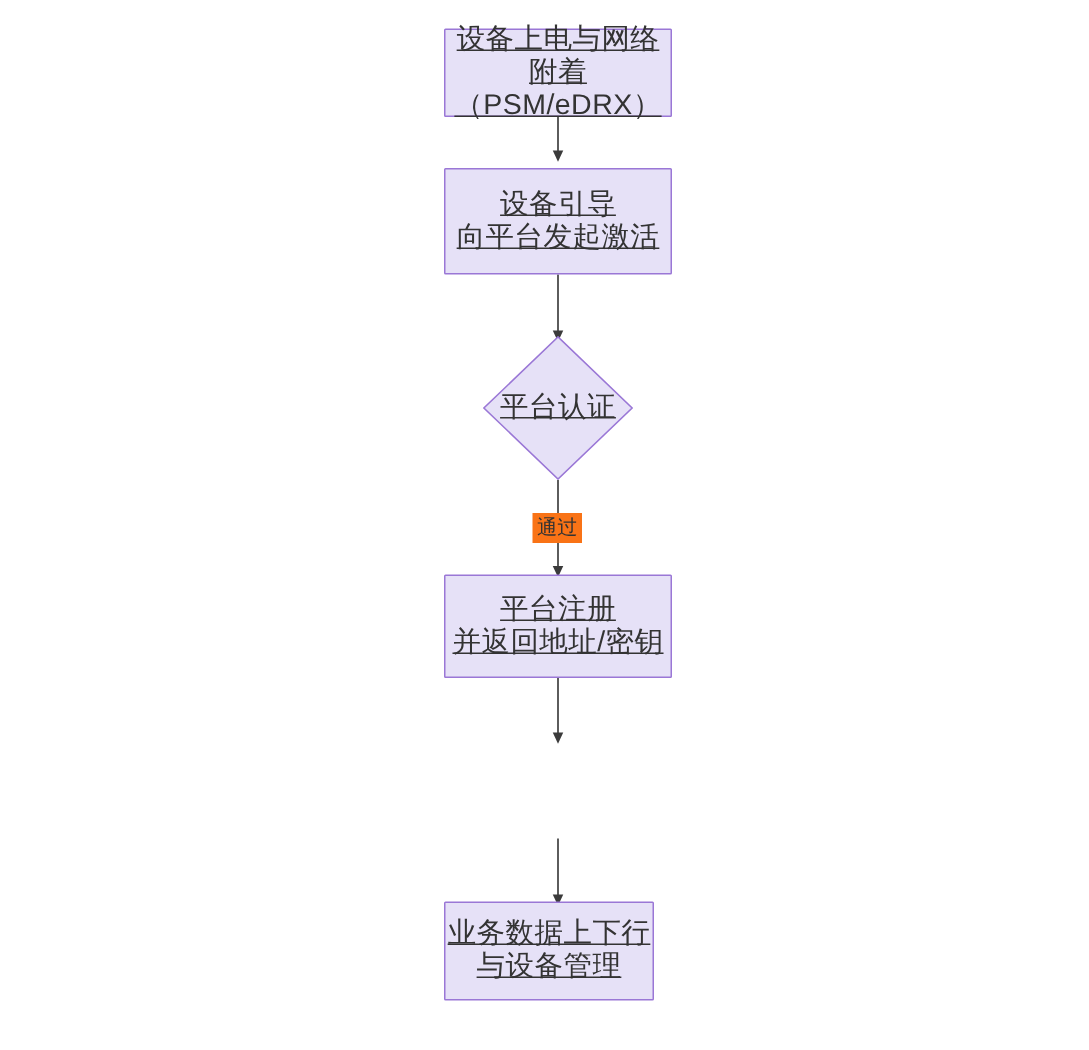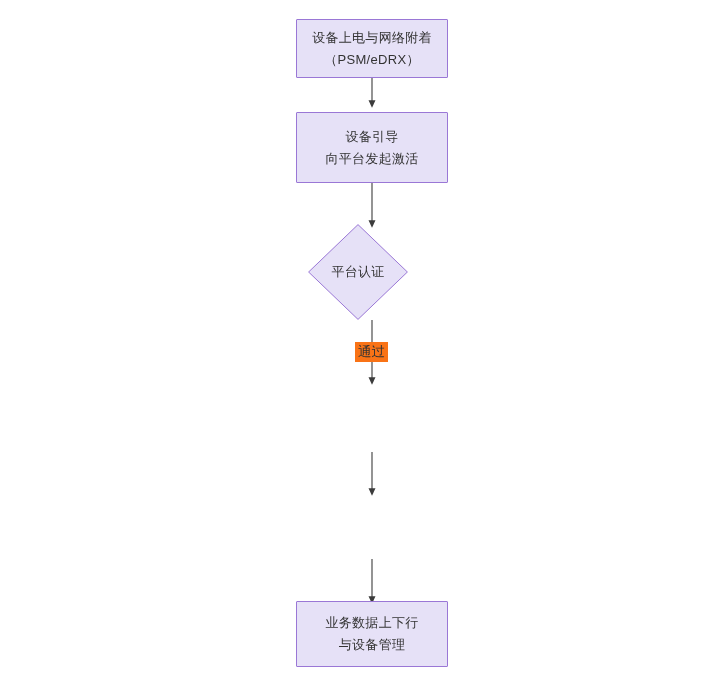--- a/index.html
+++ b/index.html
@@ -44,25 +44,26 @@
   }
 
   .node-process {
     background: #e6e1f7;
     border: 1px solid #9a77d6;
     border-radius: 1px;
   }
 
   .node-label {
     color: #333333;
-    font-size: 13px;
+    font-size: 19px;
     line-height: 22px;
     letter-spacing: 0.3px;
     white-space: pre-line;
     user-select: none;
+    text-decoration: underline;
   }
 
   
   .node-decision {
     background: transparent;
     border: none;
   }
   .diamond-shape {
     position: absolute;
     left: 0;
@@ -118,29 +119,33 @@
   <div class="node node-process" style="left:296px; top:19px; width:152px; height:59px;">
     <span class="node-label">设备上电与网络附着
 （PSM/eDRX）</span>
   </div>
 
   <div class="node node-process" style="left:296px; top:112px; width:152px; height:71px;justify-content:center;">
     <span class="node-label">设备引导
 向平台发起激活</span>
   </div>
 
-  <div class="node node-decision" style="left:308px; top:224px; width:100px; height:96px;">
+  <div class="node node-decision" style="left:322px; top:224px; width:100px; height:96px;">
     <svg class="diamond-shape" viewBox="0 0 100 96" preserveAspectRatio="none">
       <polygon class="diamond-face" points="50,0.6 99.4,48 50,95.4 0.6,48"></polygon>
     </svg>
     <span class="node-label">平台认证</span>
   </div>
 
   <span class="edge-label" style="left:355px; top:342px;">通过</span>
 
+  <div class="node node-process" style="left:296px; top:383px; width:152px; height:69px;">
+    <span class="node-label">平台注册
+并返回地址/密钥</span>
+  </div>
 
 
-  <div class="node node-process" style="left:296px; top:601px; width:152px; height:66px;">
+  <div class="node node-process" style="left:296px; top:601px; width:140px; height:66px;">
     <span class="node-label">业务数据上下行
 与设备管理</span>
   </div>
 
 </div>
 
 </body></html>

